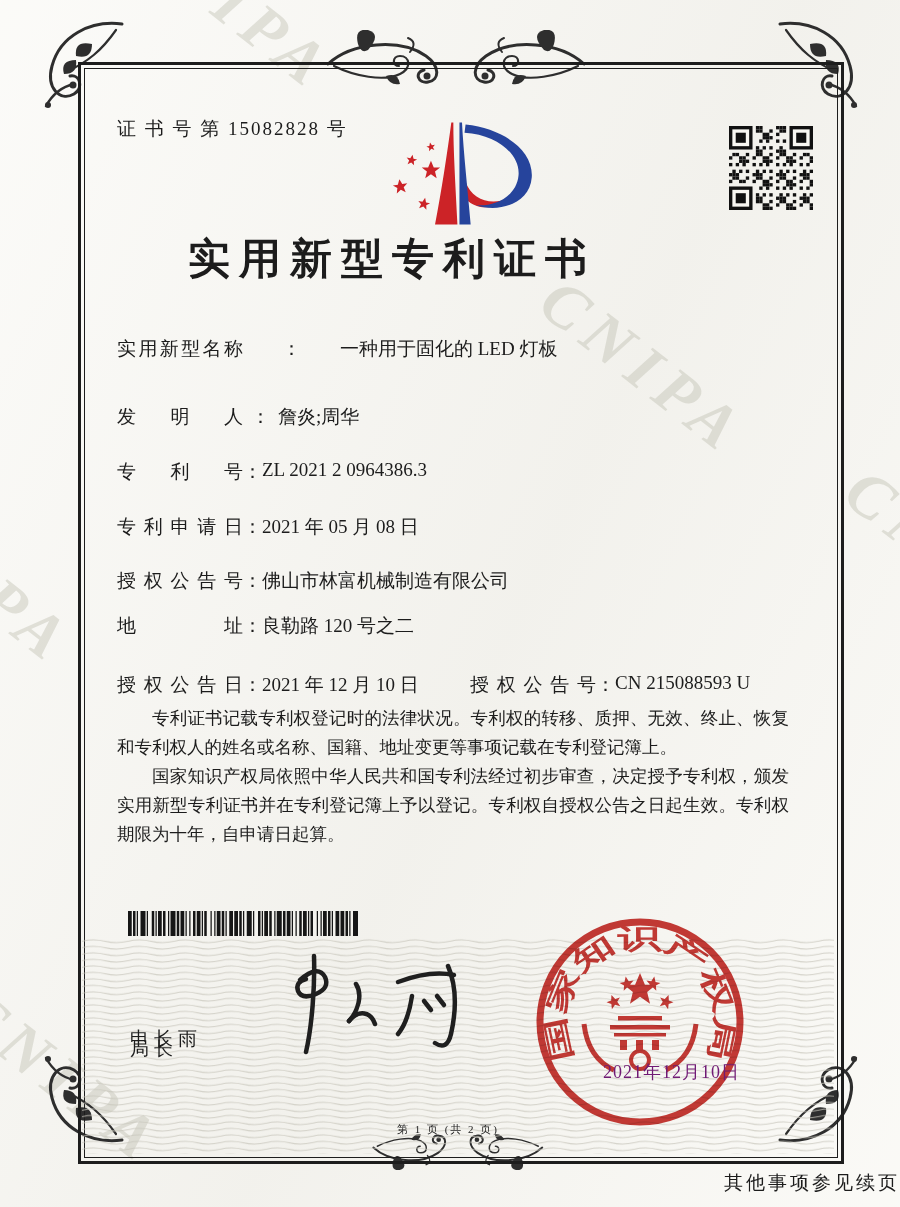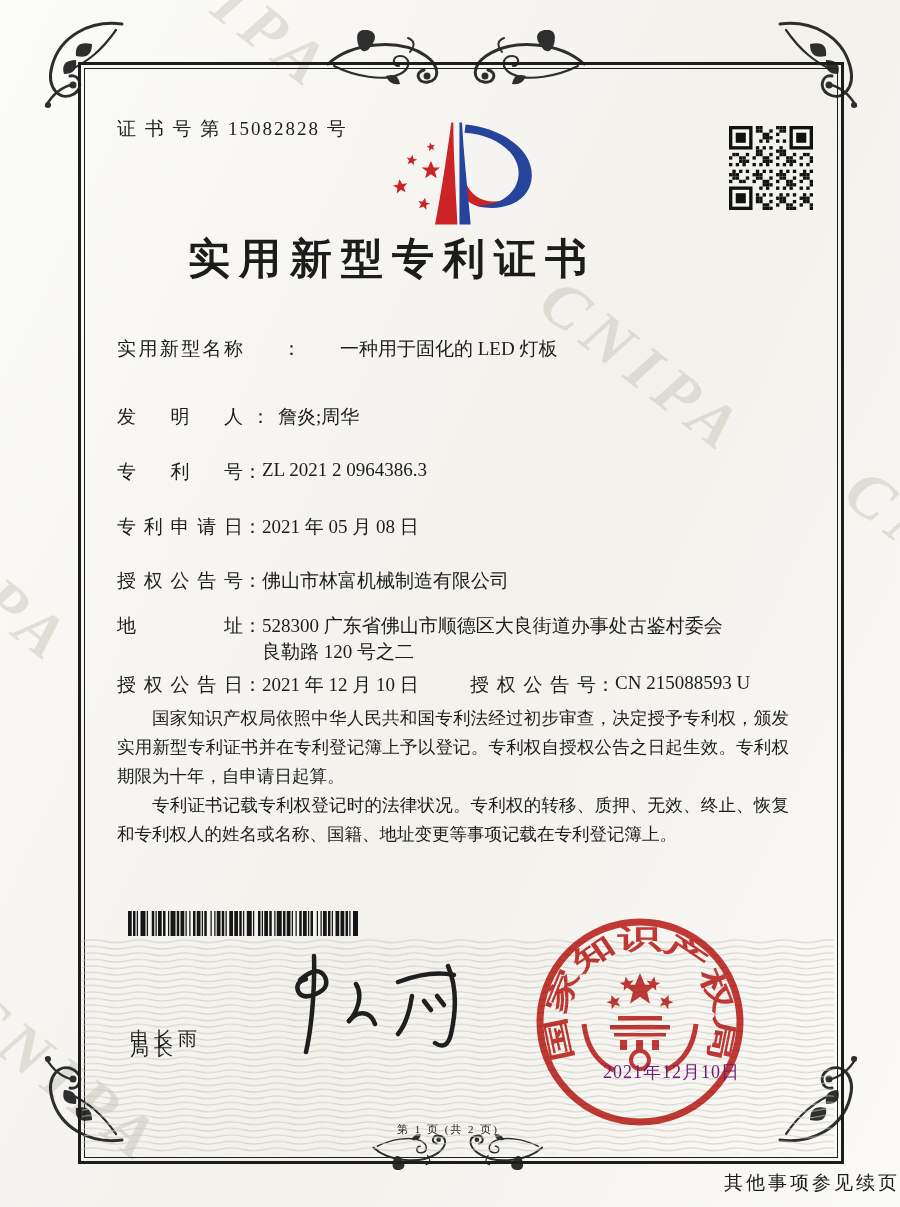--- a/index.html
+++ b/index.html
@@ -346,38 +346,37 @@
   </div>
   <div class="row" style="top:568px;">
     <span class="lbl">授权公告号</span>
       <span>：</span>
     <span class="val">佛山市林富机械制造有限公司</span>
   </div>
   <div class="row addrval" style="top:613px;">
     <span class="lbl">地址</span>
       <span>：</span>
     <span>
-      <span class="val">528300 广东省佛山市顺德区大良街道办事处古鉴村委会</span>
       <span class="val">良勒路 120 号之二</span>
     </span>
   </div>
   <div class="row" style="top:672px;position:absolute;">
     <span class="lbl">授权公告日</span>
       <span>：</span>
     <span class="val">2021 年 12 月 10 日</span>
     <span class="pair2">
       <span class="lbl">授权公告号</span>
         <span>：</span>
       <span class="val">CN 215088593 U</span>
     </span>
   </div>
 
   <div class="body-text">
+    <p>专利证书记载专利权登记时的法律状况。专利权的转移、质押、无效、终止、恢复和专利权人的姓名或名称、国籍、地址变更等事项记载在专利登记簿上。</p>
     <p>国家知识产权局依照中华人民共和国专利法经过初步审查，决定授予专利权，颁发实用新型专利证书并在专利登记簿上予以登记。专利权自授权公告之日起生效。专利权期限为十年，自申请日起算。</p>
-    <p>专利证书记载专利权登记时的法律状况。专利权的转移、质押、无效、终止、恢复和专利权人的姓名或名称、国籍、地址变更等事项记载在专利登记簿上。</p>
   </div>
 
   <svg class="barcode" viewBox="0 0 232 25">
       <rect x="0" y="0" width="3.75" height="25" fill="#161616"></rect>
       <rect x="5" y="0" width="2.5" height="25" fill="#161616"></rect>
       <rect x="8.75" y="0" width="1.25" height="25" fill="#161616"></rect>
       <rect x="12.5" y="0" width="5" height="25" fill="#161616"></rect>
       <rect x="18.75" y="0" width="1.25" height="25" fill="#161616"></rect>
       <rect x="23.75" y="0" width="2.5" height="25" fill="#161616"></rect>
       <rect x="27.5" y="0" width="1.25" height="25" fill="#161616"></rect>

